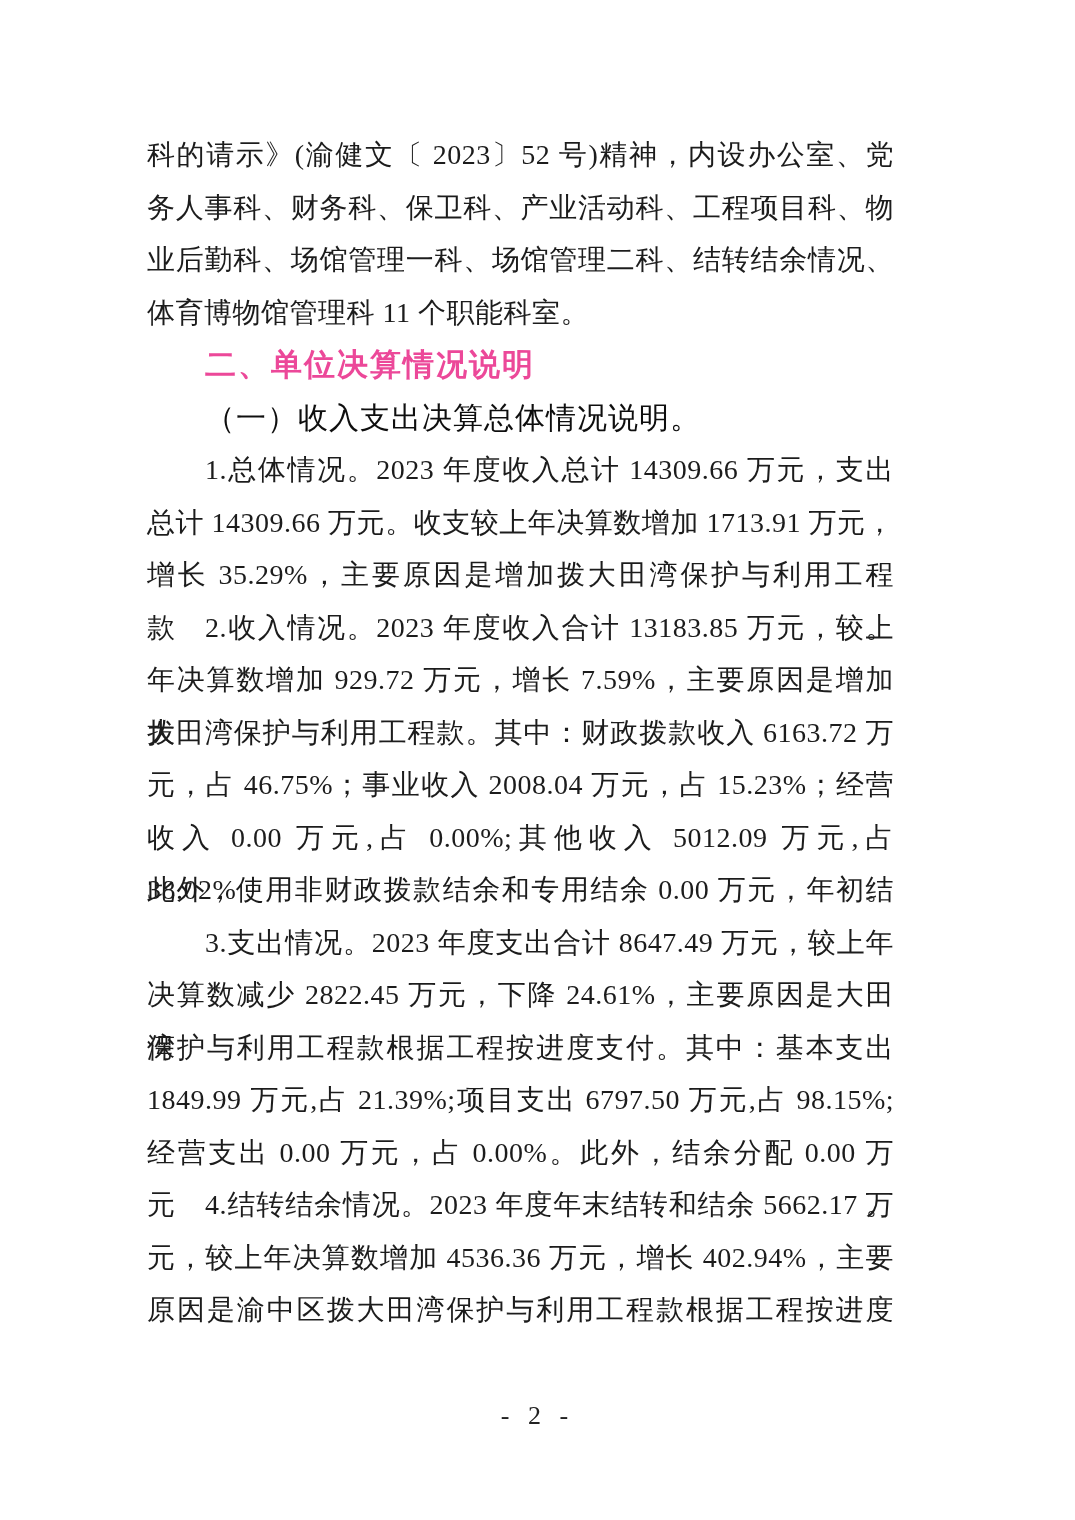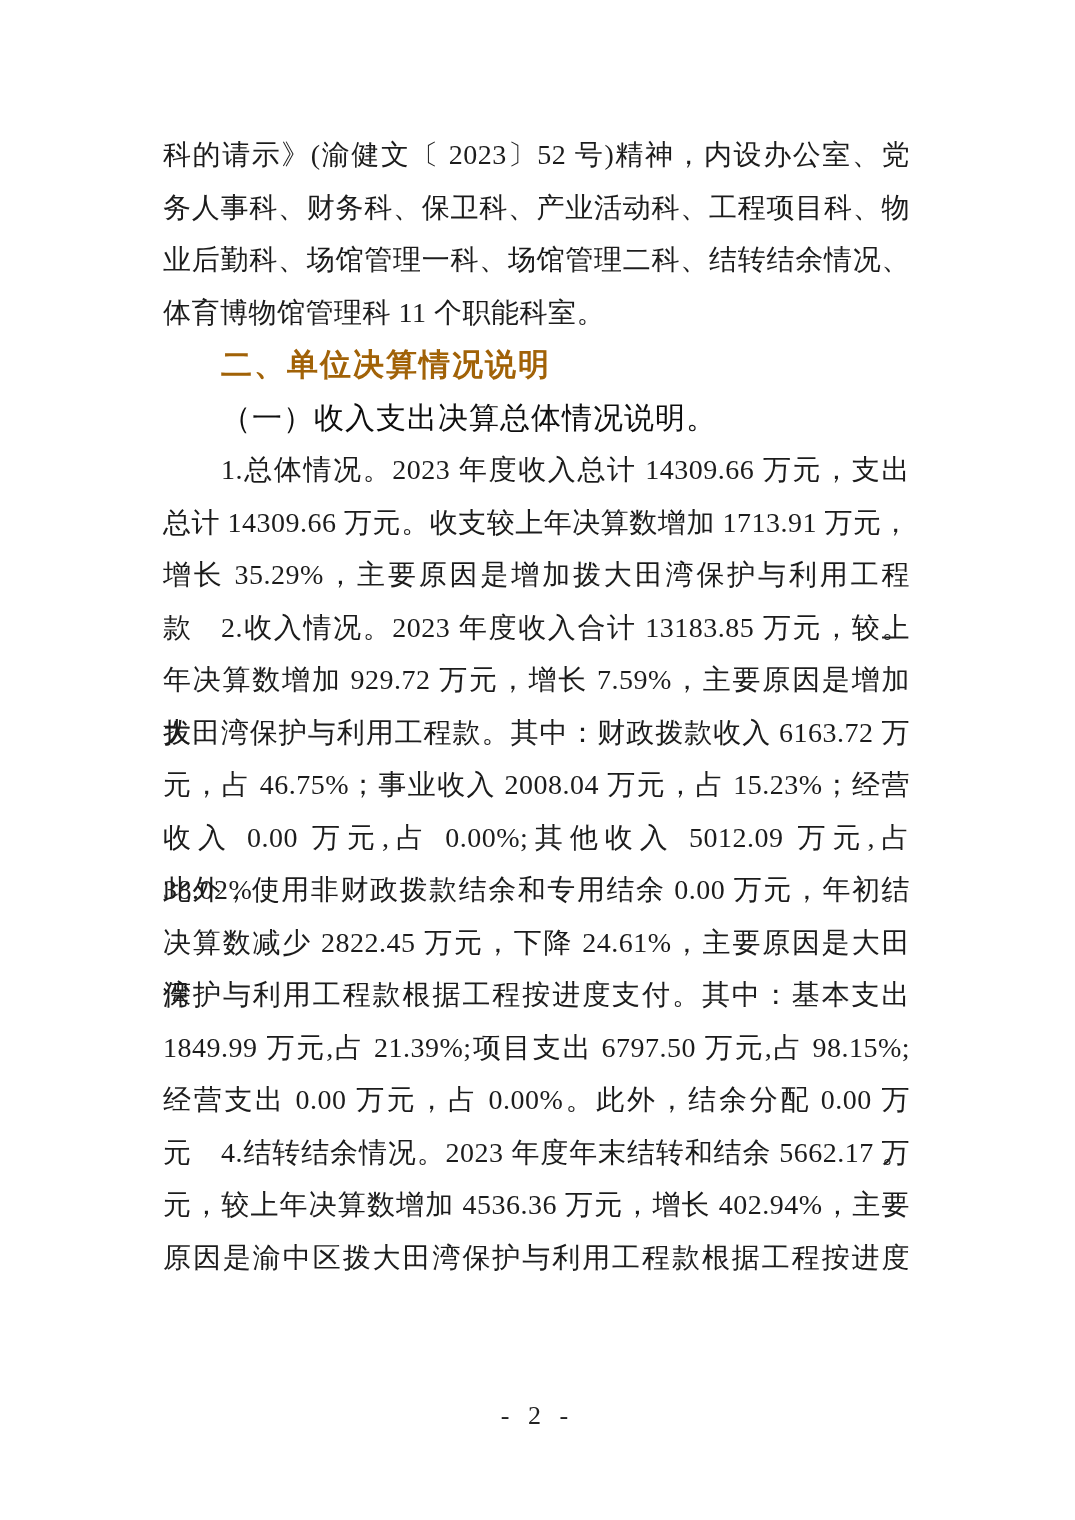--- a/index.html
+++ b/index.html
@@ -17,21 +17,21 @@
   }
   .page {
     position: absolute;
     left: 0; top: 0;
     width: 1075px;
     height: 1520px;
     background: #ffffff;
   }
   .content {
     position: absolute;
-    left: 163px;
+    left: 147px;
     top: 129px;
     width: 747px;
   }
   .line {
     font-size: 28px;
     line-height: 52.5px;
     height: 52.5px;
     text-align: justify;
     white-space: pre-wrap;
     letter-spacing: 0.5px;
@@ -42,21 +42,21 @@
   .last {
     text-align-last: left;
   }
   .ind {
     text-indent: 58px;
   }
   .h1 {
     font-family: "Liberation Sans", sans-serif;
     font-weight: 700;
     font-size: 31px;
-    color: #a16207;
+    color: #ec4899;
     letter-spacing: 2px;
   }
   .h2 {
     font-weight: 400;
     font-size: 30px;
     color: #0e0e0e;
     letter-spacing: 1px;
   }
   .footer {
     position: absolute;
@@ -94,20 +94,21 @@
     <div>
       <div class="line j ind">2.收入情况。2023 年度收入合计 13183.85 万元，较上</div>
       <div class="line j">年决算数增加 929.72 万元，增长 7.59%，主要原因是增加拨</div>
       <div class="line j">大田湾保护与利用工程款。其中：财政拨款收入 6163.72 万</div>
       <div class="line j">元，占 46.75%；事业收入 2008.04 万元，占 15.23%；经营</div>
       <div class="line j">收入 0.00 万元,占 0.00%;其他收入 5012.09 万元,占 38.02%。</div>
       <div class="line j">此外，使用非财政拨款结余和专用结余 0.00 万元，年初结</div>
     </div>
 
     <div>
+      <div class="line j ind">3.支出情况。2023 年度支出合计 8647.49 万元，较上年</div>
       <div class="line j">决算数减少 2822.45 万元，下降 24.61%，主要原因是大田湾</div>
       <div class="line j">保护与利用工程款根据工程按进度支付。其中：基本支出</div>
       <div class="line j">1849.99 万元,占 21.39%;项目支出 6797.50 万元,占 98.15%;</div>
       <div class="line j">经营支出 0.00 万元，占 0.00%。此外，结余分配 0.00 万元。</div>
     </div>
 
     <div>
       <div class="line j ind">4.结转结余情况。2023 年度年末结转和结余 5662.17 万</div>
       <div class="line j">元，较上年决算数增加 4536.36 万元，增长 402.94%，主要</div>
       <div class="line j">原因是渝中区拨大田湾保护与利用工程款根据工程按进度</div>

